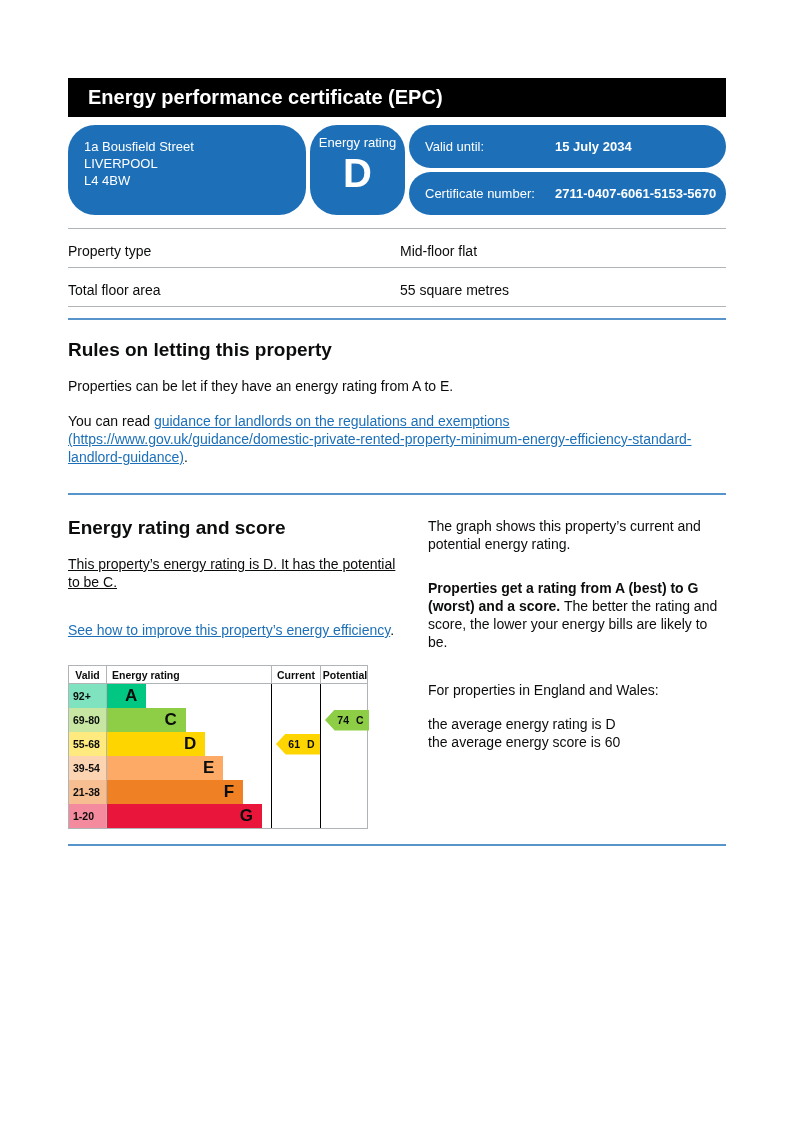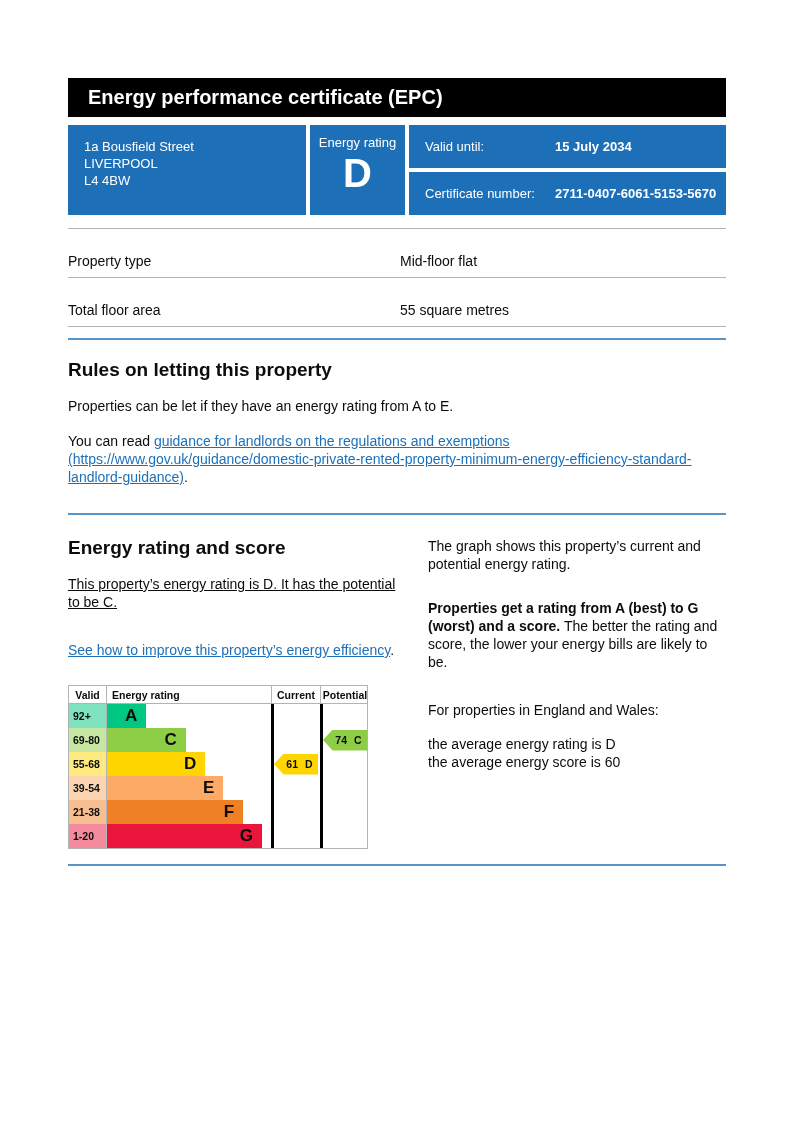--- a/index.html
+++ b/index.html
@@ -16,33 +16,33 @@
   
   .doc-title {
     background: #000000; color: #ffffff;
     height: 39px; display: flex; align-items: center;
     padding-left: 20px; margin-bottom: 8px;
   }
   .doc-title h1 { font-size: 20px; font-weight: bold; margin: 0; }
 
   
   .panels { display: flex; gap: 4px; height: 90px; margin-bottom: 13px; }
-  .panel { background: #1d70b8; color: #ffffff; }
+  .panel { background: #1d70b8; color: #ffffff; border-radius: 27px; }
   .address-panel { width: 238px; padding: 13px 16px; font-size: 13px; line-height: 17px; }
   .rating-panel { width: 95px; text-align: center; padding-top: 10px; }
   .rating-panel .rating-label { font-size: 13px; }
   .rating-panel .rating-value { font-size: 40px; font-weight: bold; line-height: 46px; }
   .panel-stack { flex: 1; display: flex; flex-direction: column; gap: 4px; }
   .panel-stack .panel { flex: 1; display: flex; align-items: center; padding-left: 16px; font-size: 13px; }
   .panel-stack .kv-label { width: 130px; }
   .panel-stack .kv-value { font-weight: bold; }
 
   
   .props { width: 100%; border-collapse: collapse; font-size: 14px; margin-bottom: 11px; }
-  .props td { border-top: 1px solid #b1b4b6; padding: 24px 0 8px; }
+  .props td { border-top: 1px solid #b1b4b6; padding: 14px 0 8px; }
   .props tr:last-child td { border-bottom: 1px solid #b1b4b6; }
   .props td.label-cell { width: 332px; }
 
   .blue-rule { height: 2px; background: #5694ca; border: none; }
   .rule-1 { margin-bottom: 19px; }
   .rule-2 { margin-bottom: 22px; }
 
   h2 { font-size: 19px; font-weight: bold; margin: 0 0 16px; line-height: 22px; }
   p { font-size: 14px; line-height: 18px; margin: 0 0 17px; }
   a { color: #1d70b8; text-decoration: underline; cursor: pointer; }
@@ -69,21 +69,21 @@
   .h-current, .h-potential { justify-content: center; border-left: 1px solid #b1b4b6; }
   .band-row { height: 24px; }
   .score-cell {
     display: flex; align-items: center; padding-left: 4px;
     font-weight: bold; font-size: 10.5px; border-right: 1px solid #b1b4b6;
   }
   .bar {
     height: 100%; display: flex; align-items: center; justify-content: flex-end;
     padding-right: 9px; font-weight: bold; font-size: 17px; color: #0b0c0c;
   }
-  .cur-cell, .pot-cell { border-left: 3px solid #000000; display: flex; align-items: center; justify-content: flex-start; }
+  .cur-cell, .pot-cell { border-left: 1px solid #000000; display: flex; align-items: center; justify-content: flex-end; }
   .arrow {
     width: 44px; height: 21px;
     clip-path: polygon(0 50%, 22% 0, 100% 0, 100% 100%, 22% 100%);
     display: flex; align-items: center; justify-content: center; gap: 7px;
     font-weight: bold; font-size: 10.5px; padding-left: 7px;
   }
 </style>
 </head>
 <body>
 

